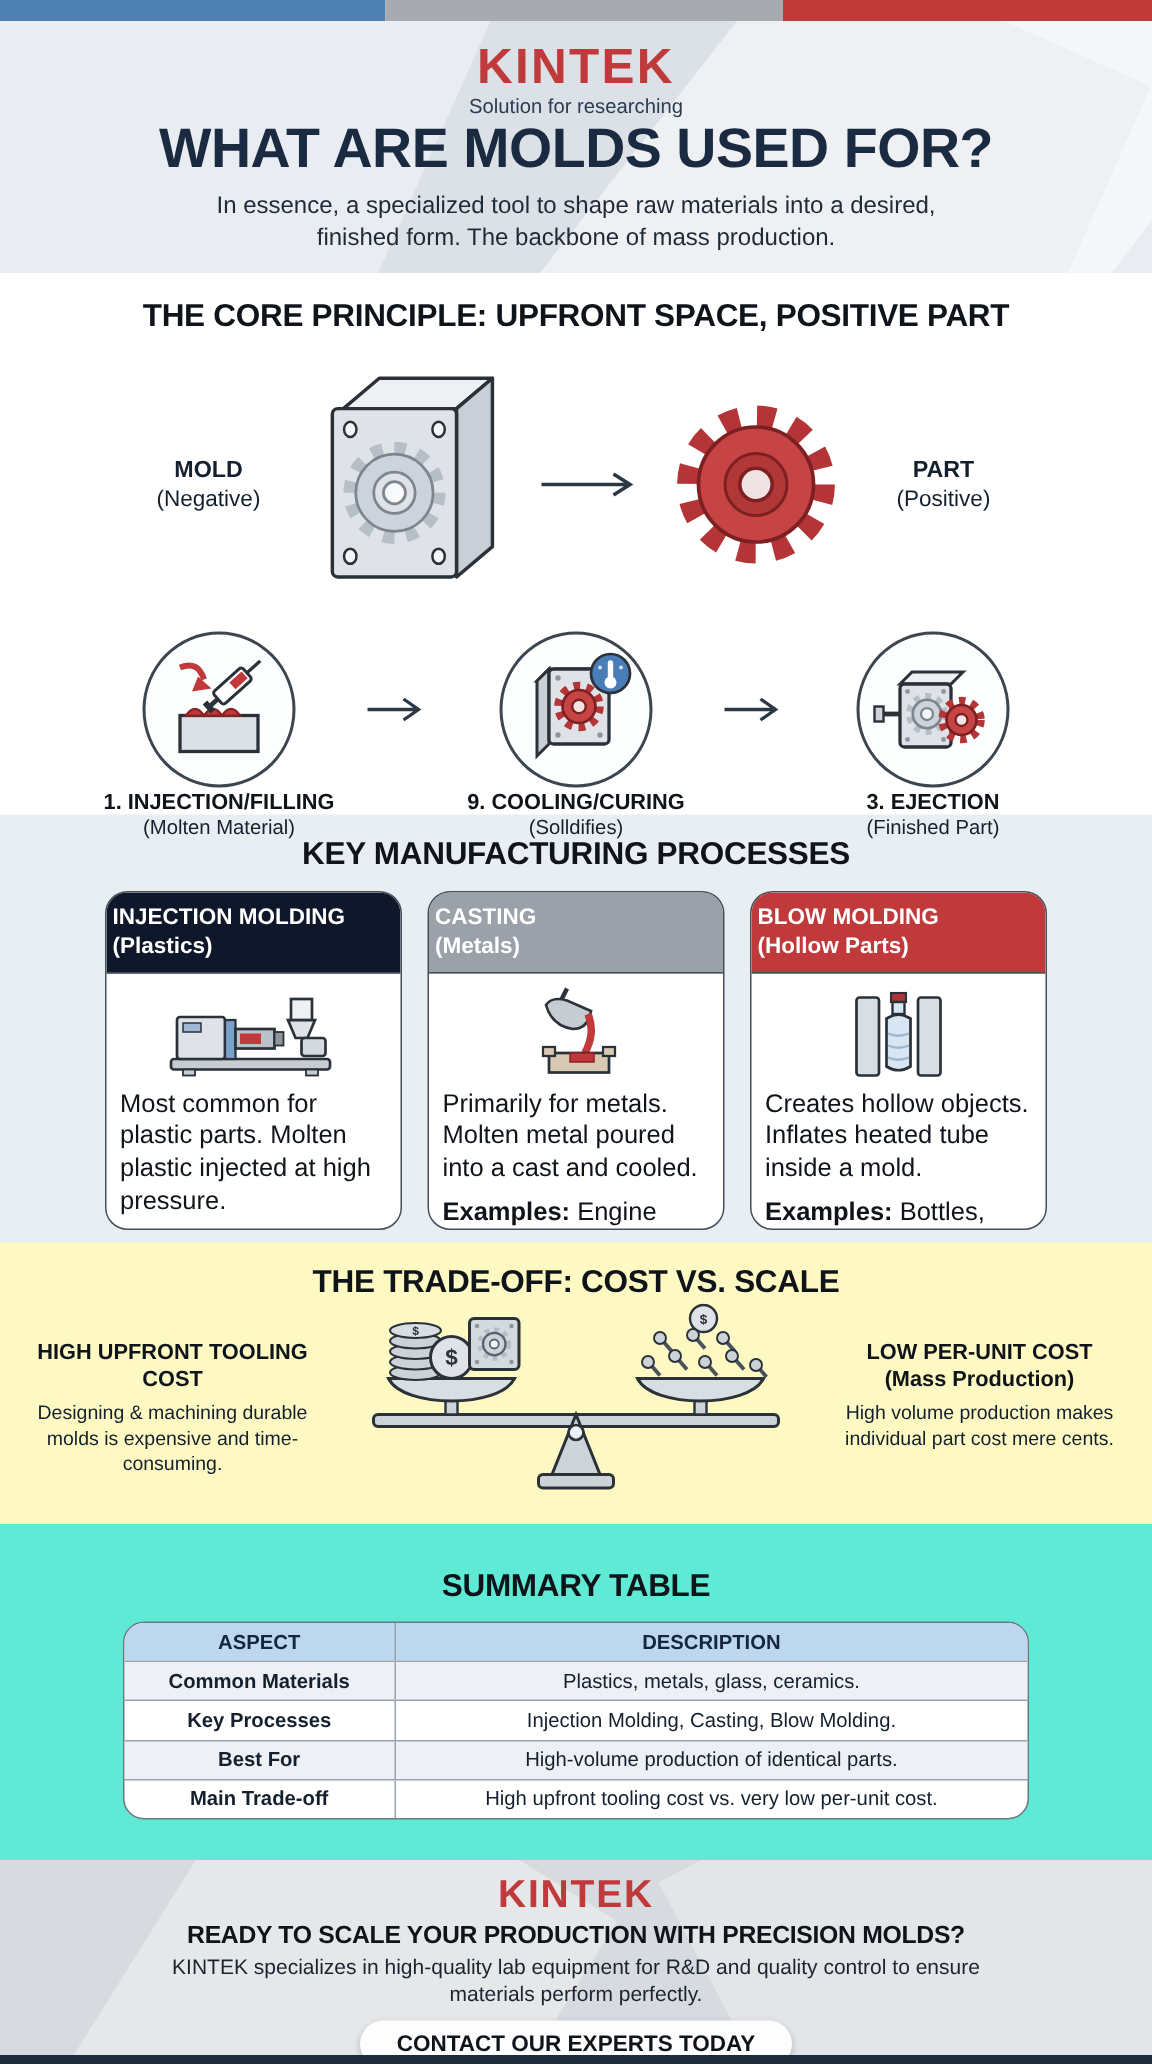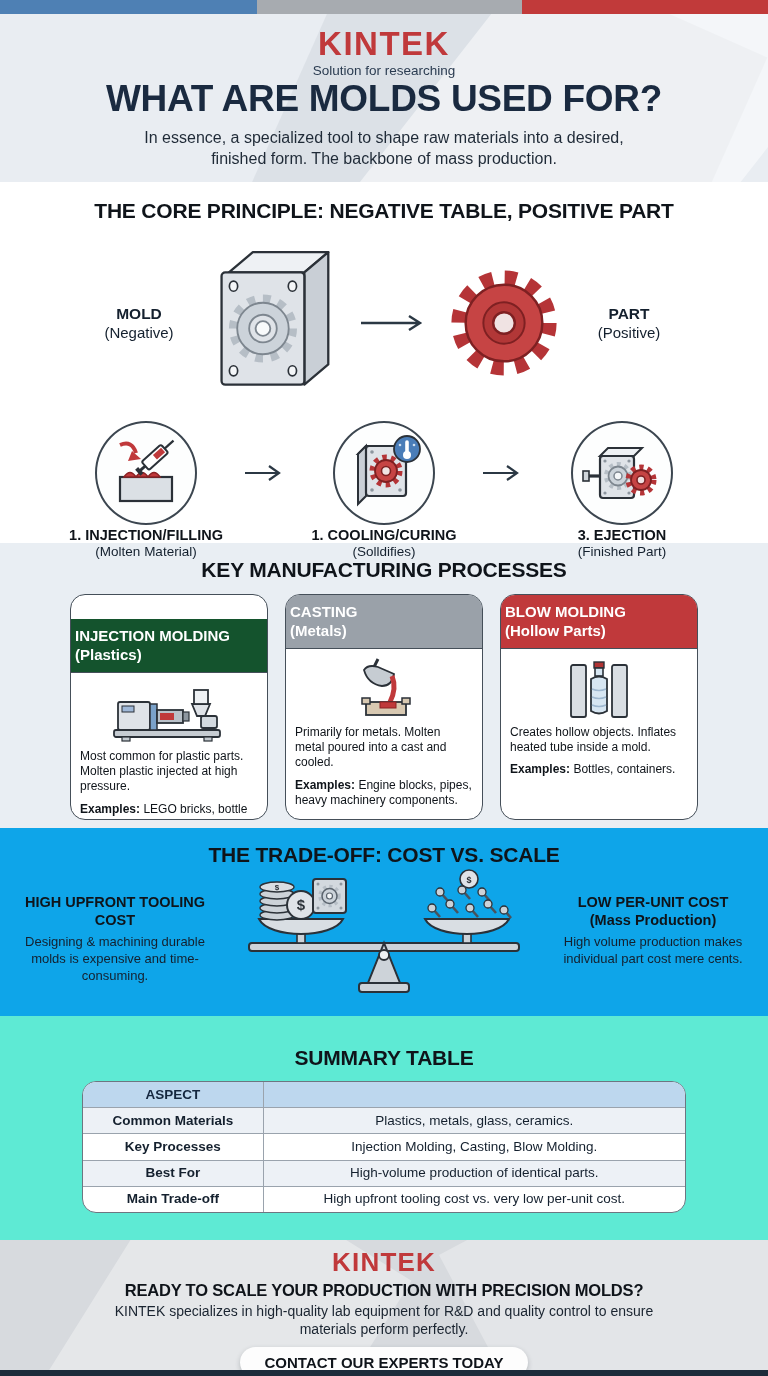--- a/index.html
+++ b/index.html
@@ -37,26 +37,26 @@
   .step-circle { width:102px; height:104px; border-radius:50%; background:#fdfefe; border:2px solid #3c4650; margin:0 auto; display:flex; align-items:center; justify-content:center; }
   .step-arrow { margin-top:42px; }
   .step-label { font-weight:800; font-size:14.5px; margin-top:2px; color:#0f141a; }
   .step-sublabel { font-size:13.5px; margin-top:1px; }
 
   
   .section-processes { height:285px; background:#e9eef3; padding-top:15px; }
   .cards-row { display:flex; justify-content:center; gap:17px; margin-top:12px; }
   .card { width:198px; height:226px; border-radius:15px; background:#fff; border:1.5px solid #454f59; overflow:hidden; }
   .card-header { color:#fff; font-weight:800; font-size:15px; line-height:1.25; padding:8px 4px 7px; border-bottom:1.5px solid #454f59; }
-  .card-body { padding:6px 9px; font-size:12px; line-height:1.28; color:#0f141a; }
+  .card-body { padding:6px 9px; font-size:17px; line-height:1.28; color:#0f141a; }
   .card-icon { height:62px; display:flex; align-items:center; justify-content:center; margin:2px 0 6px; }
   .card-examples { margin-top:7px; }
 
   
-  .section-tradeoff { height:188px; background:#0ea5e9; padding-top:15px; }
+  .section-tradeoff { height:188px; background:#fef9c3; padding-top:15px; }
   .tradeoff-row { display:flex; justify-content:center; align-items:flex-start; gap:6px; margin-top:2px; }
   .tradeoff-text { width:196px; margin-top:24px; text-align:center; }
   .tradeoff-heading { font-weight:800; font-size:14.5px; line-height:1.25; color:#0f141a; }
   .tradeoff-body { font-size:13px; margin-top:5px; line-height:1.3; }
 
   
   .section-summary { height:224px; background:#5eead4; padding-top:30px; }
   .summary-table { width:604px; margin:11px auto 0; border:1.5px solid #6d7681; border-radius:14px; overflow:hidden; background:#fff; font-size:13.5px; }
   .t-row { display:flex; }
   .t-row + .t-row { border-top:1.5px solid #9aa3ad; }
@@ -93,21 +93,21 @@
   <div class="header">
     <div class="deco deco-a"></div>
     <div class="deco deco-b"></div>
     <div class="logo">KINTEK</div>
     <div class="tagline">Solution for researching</div>
     <div class="main-title">WHAT ARE MOLDS USED FOR?</div>
     <div class="subtitle">In essence, a specialized tool to shape raw materials into a desired, finished form. The backbone of mass production.</div>
   </div>
 
   <div class="section-core">
-    <div class="section-title">THE CORE PRINCIPLE: NEGATIVE TABLE, POSITIVE PART</div>
+    <div class="section-title">THE CORE PRINCIPLE: UPFRONT SPACE, POSITIVE PART</div>
 
     <div class="principle-row">
       <div class="side-label">
         <b>MOLD</b><br>
         <span>(Negative)</span>
       </div>
 
       <svg width="138" height="168" viewBox="0 0 150 170">
         <polygon points="26,30 52,8 134,8 108,30" fill="#eef1f4" stroke="#2b3138" stroke-width="2.5" stroke-linejoin="round"></polygon>
         <polygon points="108,30 134,8 134,130 108,152" fill="#c9cfd6" stroke="#2b3138" stroke-width="2.5" stroke-linejoin="round"></polygon>
@@ -177,21 +177,21 @@
             <circle cx="42" cy="37" r="13" fill="none" stroke="#b53437" stroke-width="7" stroke-dasharray="4.2 4"></circle>
             <circle cx="42" cy="37" r="11" fill="#c64444" stroke="#7e2022" stroke-width="1.8"></circle>
             <circle cx="42" cy="37" r="4.5" fill="#f0e3e3" stroke="#7e2022" stroke-width="1.6"></circle>
             <circle cx="63" cy="15" r="13" fill="#4a7db8" stroke="#2b3138" stroke-width="1.8"></circle>
             <line x1="63" y1="8" x2="63" y2="18" stroke="#ffffff" stroke-width="3.6" stroke-linecap="round"></line>
             <circle cx="63" cy="21" r="4" fill="#ffffff"></circle>
             <circle cx="56" cy="11" r="1.3" fill="#cfe0f0"></circle>
               <circle cx="70" cy="11" r="1.3" fill="#cfe0f0"></circle>
           </svg>
         </div>
-        <div class="step-label">1. COOLING/CURING</div>
+        <div class="step-label">9. COOLING/CURING</div>
         <div class="step-sublabel">(Solldifies)</div>
       </div>
 
       <svg width="44" height="20" viewBox="0 0 44 20" class="step-arrow">
         <path d="M2 10 H34 M26 3 L36 10 L26 17" fill="none" stroke="#2b3844" stroke-width="2.2"></path>
       </svg>
 
       <div class="step">
         <div class="step-circle">
           <svg width="80" height="78" viewBox="0 0 80 78">
@@ -215,21 +215,21 @@
         <div class="step-sublabel">(Finished Part)</div>
       </div>
     </div>
   </div>
 
   <div class="section-processes">
     <div class="section-title">KEY MANUFACTURING PROCESSES</div>
     <div class="cards-row">
 
       <div class="card">
-        <div class="card-header" style="background: #14532d; margin-top: 24px;">
+        <div class="card-header" style="background: #0f172a;">
           <span>INJECTION MOLDING</span><br>
           <span>(Plastics)</span>
         </div>
         <div class="card-body">
           <div class="card-icon">
             <svg width="122" height="60" viewBox="0 0 122 60">
               <rect x="6" y="48" width="106" height="7" rx="2" fill="#c6ccd2" stroke="#2b3138" stroke-width="1.8"></rect>
               <rect x="14" y="55" width="8" height="4" fill="#c6ccd2" stroke="#2b3138" stroke-width="1.2"></rect>
               <rect x="96" y="55" width="8" height="4" fill="#c6ccd2" stroke="#2b3138" stroke-width="1.2"></rect>
               <rect x="10" y="20" width="32" height="28" rx="2" fill="#dfe3e8" stroke="#2b3138" stroke-width="1.8"></rect>
@@ -368,20 +368,21 @@
         <div class="tradeoff-body">High volume production makes individual part cost mere cents.</div>
       </div>
     </div>
   </div>
 
   <div class="section-summary">
     <div class="section-title">SUMMARY TABLE</div>
     <div class="summary-table">
       <div class="t-row t-head">
         <div class="t-cell t-aspect">ASPECT</div>
+        <div class="t-cell t-desc">DESCRIPTION</div>
       </div>
       <div class="t-row t-alt">
         <div class="t-cell t-aspect">Common Materials</div>
         <div class="t-cell t-desc">Plastics, metals, glass, ceramics.</div>
       </div>
       <div class="t-row">
         <div class="t-cell t-aspect">Key Processes</div>
         <div class="t-cell t-desc">Injection Molding, Casting, Blow Molding.</div>
       </div>
       <div class="t-row t-alt">

